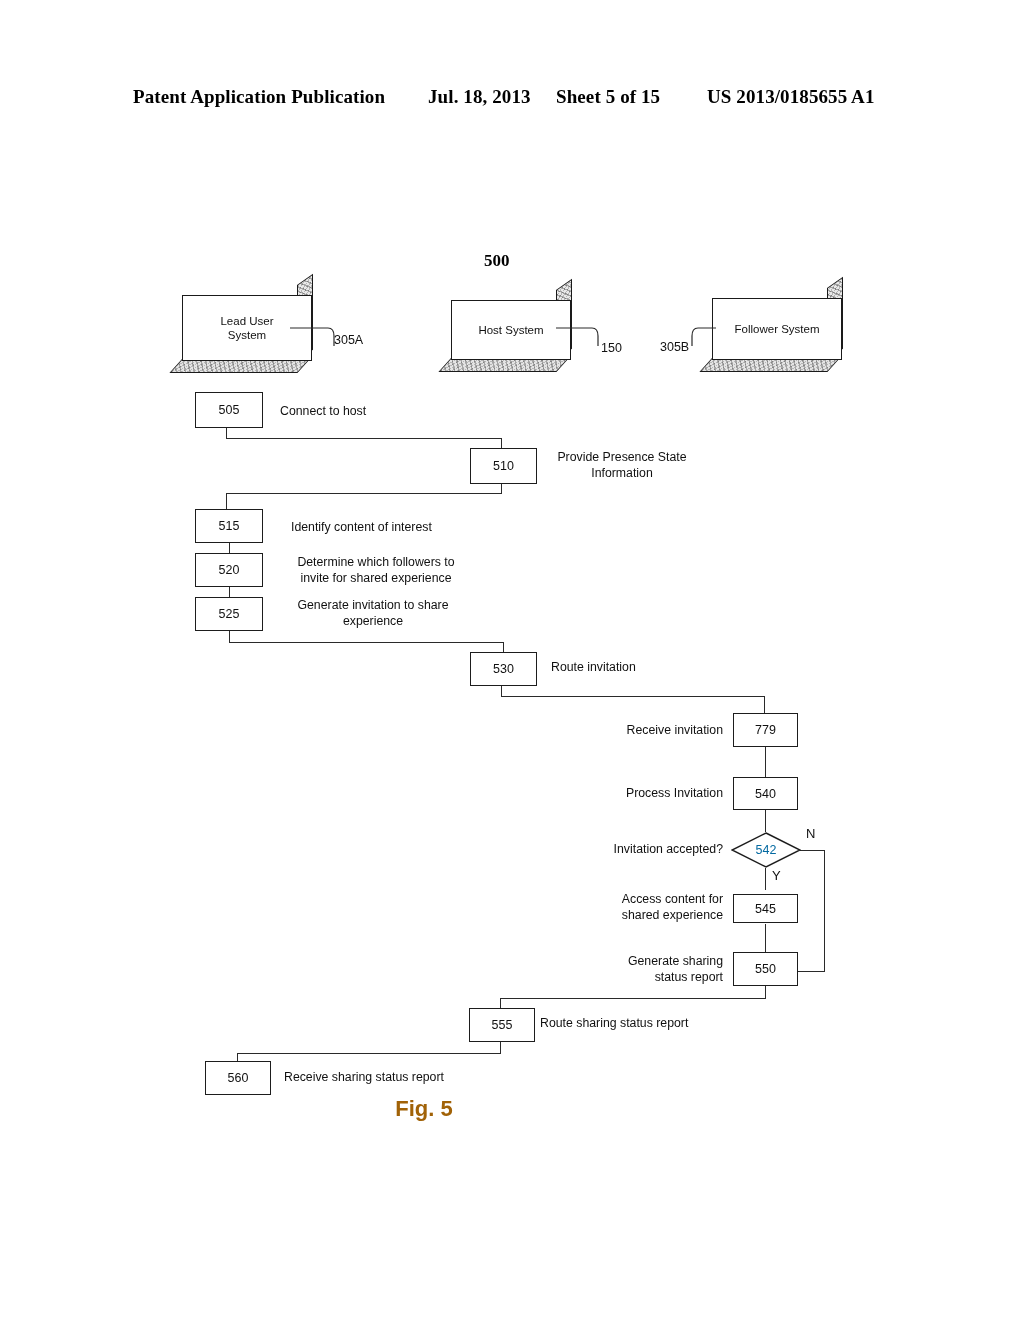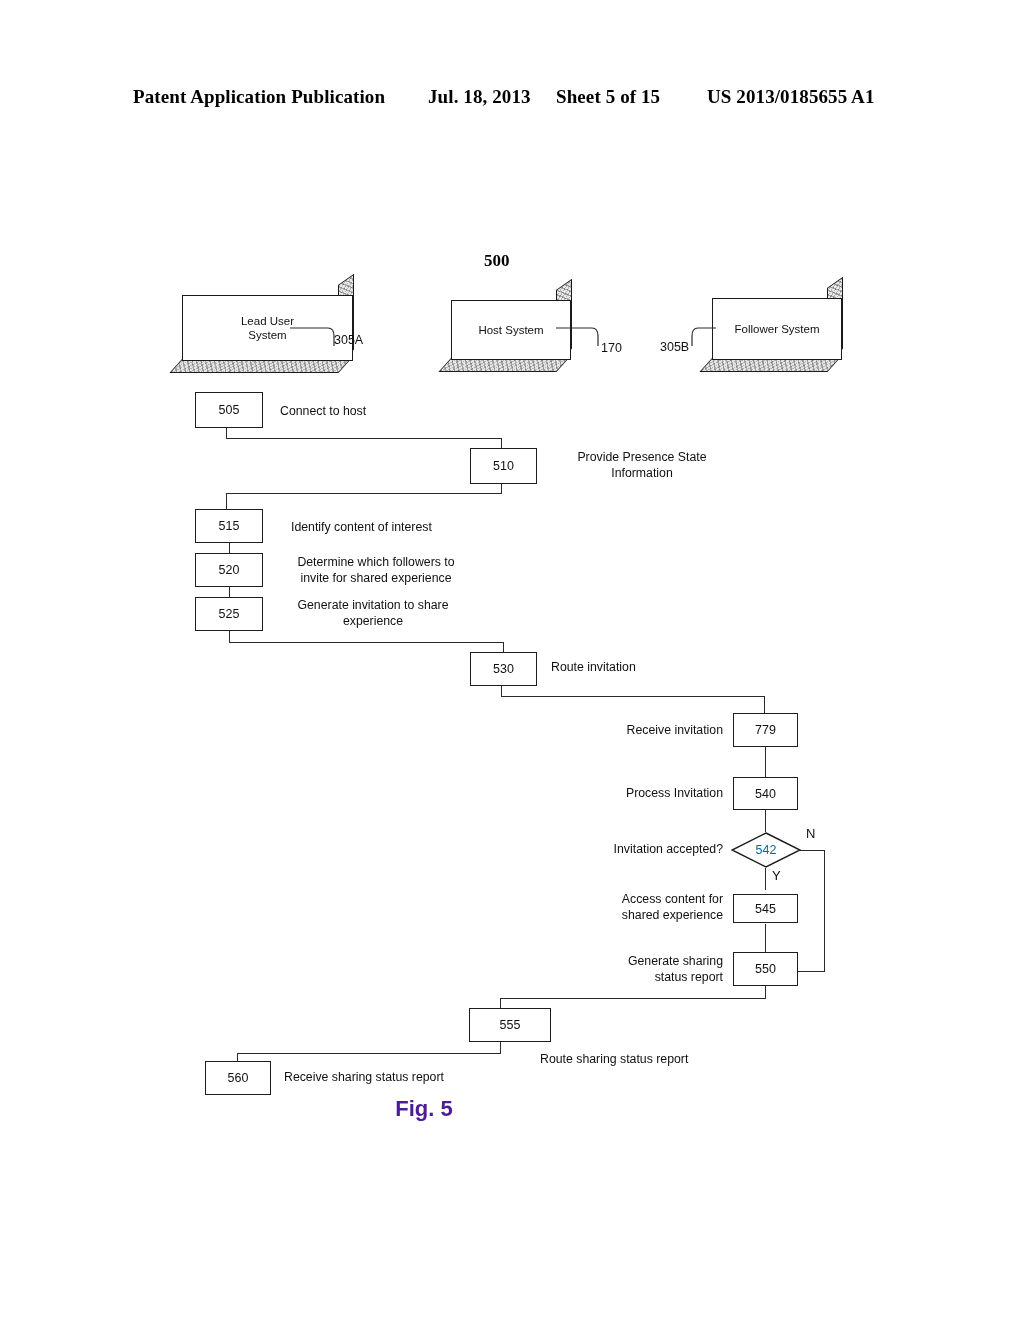--- a/index.html
+++ b/index.html
@@ -181,38 +181,38 @@
   
   #fig-caption {
     position: absolute;
     left: 0;
     top: 1096px;
     width: 848px;
     text-align: center;
     font-family: "Liberation Sans", sans-serif;
     font-weight: bold;
     font-size: 22px;
-    color: #4c1d95;
+    color: #a16207;
   }
 </style>
 </head>
 <body>
 
 <div id="page">
 
   <div id="header">
     <span class="h-pub">Patent Application Publication</span>
     <span class="h-date">Jul. 18, 2013</span>
     <span class="h-sheet">Sheet 5 of 15</span>
     <span class="h-num">US 2013/0185655 A1</span>
   </div>
 
   <div id="fig-ref">500</div>
 
-  <div class="sysbox" style="left:182px; top:285px; width:130px; height:88px;padding-left:41px;">
+  <div class="sysbox" style="left:182px; top:285px; width:130px; height:88px;">
     <div class="bottom"></div>
     <div class="side"></div>
     <div class="face">
       <span style="white-space:pre-line;">Lead User
 System</span>
     </div>
   </div>
   <svg class="leadsvg" style="left:290px; top:320px; width:70px; height:30px;" viewBox="0 0 70 30">
     <path d="M0,8 L38,8 Q44,8 44,16 L44,26" fill="none" stroke="#2a2a2a" stroke-width="1.2"></path>
   </svg>
@@ -221,21 +221,21 @@
   <div class="sysbox" style="left:451px; top:290px; width:120px; height:82px;">
     <div class="bottom"></div>
     <div class="side"></div>
     <div class="face">
       <span style="white-space:pre-line;">Host System</span>
     </div>
   </div>
   <svg class="leadsvg" style="left:556px; top:320px; width:62px; height:30px;" viewBox="0 0 62 30">
     <path d="M0,8 L36,8 Q42,8 42,16 L42,26" fill="none" stroke="#2a2a2a" stroke-width="1.2"></path>
   </svg>
-  <div class="reflabel" style="left:601px; top:341px;">170</div>
+  <div class="reflabel" style="left:601px; top:341px;">150</div>
 
   <div class="sysbox" style="left:712px; top:288px; width:130px; height:84px;">
     <div class="bottom"></div>
     <div class="side"></div>
     <div class="face">
       <span style="white-space:pre-line;">Follower System</span>
     </div>
   </div>
   <svg class="leadsvg" style="left:684px; top:320px; width:42px; height:30px;" viewBox="0 0 42 30">
     <path d="M32,8 L14,8 Q8,8 8,16 L8,26" fill="none" stroke="#2a2a2a" stroke-width="1.2"></path>
@@ -247,21 +247,21 @@
   </div>
   <div class="desc" style="left:280px; top:404px; width:210px; white-space:pre-line;">Connect to host</div>
 
   <div class="vline" style="left:226px; top:428px; height:10px;"></div>
   <div class="hline" style="left:226px; top:438px; width:276px;"></div>
   <div class="vline" style="left:501px; top:438px; height:10px;"></div>
 
   <div class="step" style="left:470px; top:448px; width:67px; height:36px;">
     <span>510</span>
   </div>
-  <div class="desc center" style="left:552px; top:450px; width:180px; white-space:pre-line;text-align:center;">Provide Presence State
+  <div class="desc center" style="left:532px; top:450px; width:180px; white-space:pre-line;text-align:center;">Provide Presence State
 Information</div>
 
   <div class="vline" style="left:501px; top:484px; height:9px;"></div>
   <div class="hline" style="left:226px; top:493px; width:276px;"></div>
   <div class="vline" style="left:226px; top:493px; height:16px;"></div>
 
   <div class="step" style="left:195px; top:509px; width:68px; height:34px;">
     <span>515</span>
   </div>
   <div class="desc" style="left:291px; top:520px; width:230px; white-space:pre-line;">Identify content of interest</div>
@@ -331,24 +331,24 @@
   <div class="step" style="left:733px; top:952px; width:65px; height:34px;">
     <span>550</span>
   </div>
   <div class="desc right" style="left:540px; top:954px; width:183px; white-space:pre-line;">Generate sharing
 status report</div>
 
   <div class="vline" style="left:765px; top:986px; height:12px;"></div>
   <div class="hline" style="left:500px; top:998px; width:266px;"></div>
   <div class="vline" style="left:500px; top:998px; height:10px;"></div>
 
-  <div class="step" style="left:469px; top:1008px; width:82px; height:34px;">
+  <div class="step" style="left:469px; top:1008px; width:66px; height:34px;">
     <span>555</span>
   </div>
-  <div class="desc" style="left:540px; top:1016px; width:230px; white-space:pre-line;margin-top:36px;">Route sharing status report</div>
+  <div class="desc" style="left:540px; top:1016px; width:230px; white-space:pre-line;">Route sharing status report</div>
 
   <div class="vline" style="left:500px; top:1042px; height:11px;"></div>
   <div class="hline" style="left:237px; top:1053px; width:264px;"></div>
   <div class="vline" style="left:237px; top:1053px; height:8px;"></div>
 
   <div class="step" style="left:205px; top:1061px; width:66px; height:34px;">
     <span>560</span>
   </div>
   <div class="desc" style="left:284px; top:1070px; width:240px; white-space:pre-line;">Receive sharing status report</div>
 

